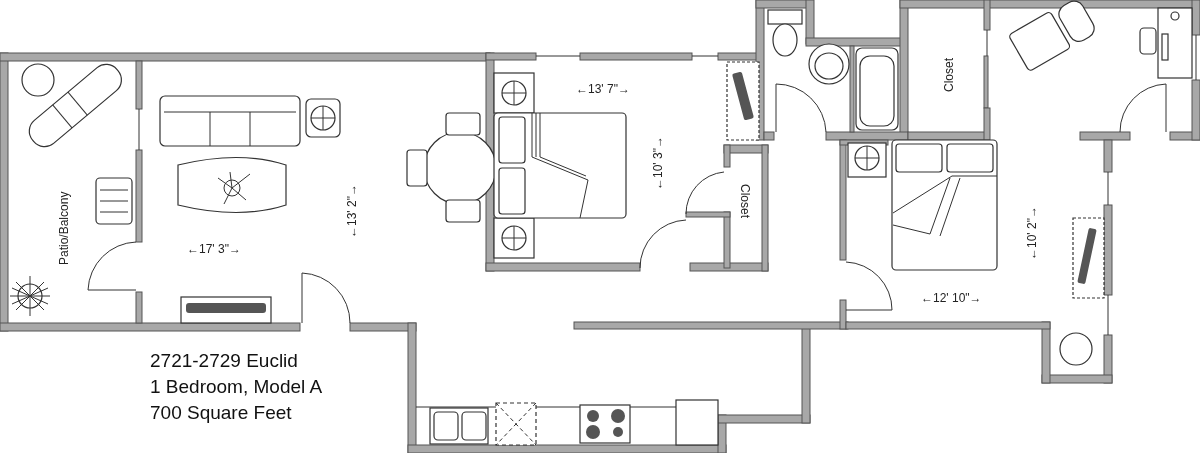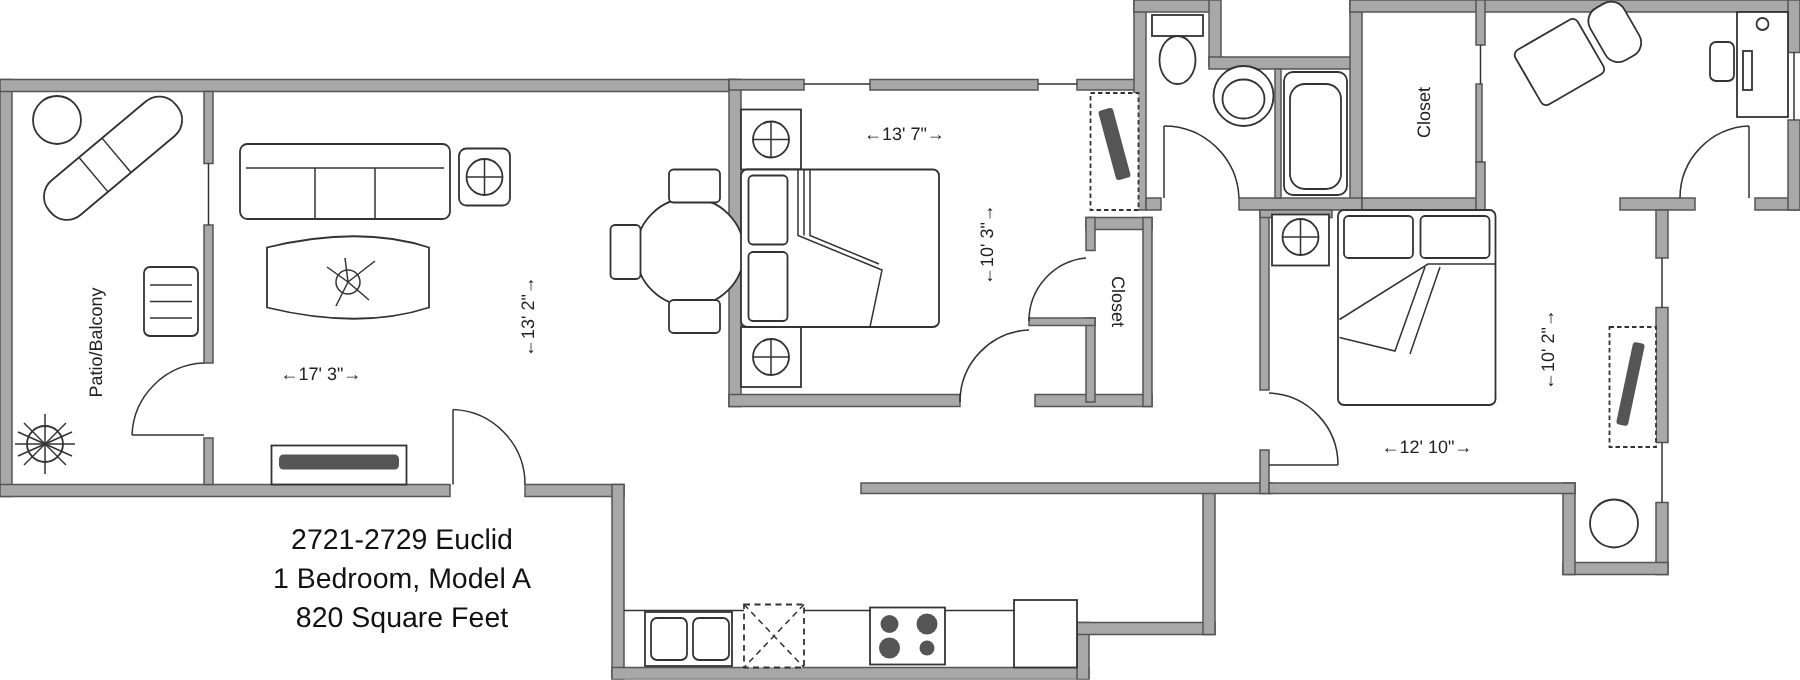--- a/index.html
+++ b/index.html
@@ -3,21 +3,21 @@
 <meta charset="utf-8">
 <style>
   html, body { margin: 0; padding: 0; background: #ffffff; }
   body { width: 1200px; height: 453px; overflow: hidden; position: relative; font-family: "Liberation Sans", sans-serif; }
   #plan { position: absolute; left: 0; top: 0; }
   .wall { fill: #a8a8a8; stroke: #555; stroke-width: 1; }
   .furn { fill: #fff; stroke: #333; stroke-width: 1.2; }
   .thin { fill: none; stroke: #333; stroke-width: 1; }
   .door { fill: none; stroke: #333; stroke-width: 1; }
   .lbl { font-family: "Liberation Sans", sans-serif; font-size: 12px; fill: #222; }
-  .caption { position: absolute; left: 150px; top: 348px; width: 236px; text-align: center; font-size: 19px; line-height: 26px; color: #111; }
+  .caption { position: absolute; left: 150px; top: 348px; width: 236px; font-size: 19px; line-height: 26px; color: #111; }
   .caption div { white-space: nowrap; }
   .dim { font-family: "Liberation Sans", sans-serif; font-size: 12px; fill: #222; }
 </style>
 </head>
 <body>
 
 <svg id="plan" width="1200" height="453" viewBox="0 0 1200 453" xmlns="http://www.w3.org/2000/svg">
 
   <g>
 
@@ -234,14 +234,14 @@
     <text class="lbl" transform="translate(741 184) rotate(90)">Closet</text>
     <text class="lbl" transform="translate(953 92) rotate(-90)">Closet</text>
     <text class="dim" x="921" y="302">←12' 10"→</text>
     <text class="dim" transform="translate(1036 260) rotate(-90)">←10' 2"→</text>
   </g>
 </svg>
 
 <div class="caption">
   <div>2721-2729 Euclid</div>
   <div>1 Bedroom, Model A</div>
-  <div>820 Square Feet</div>
+  <div>700 Square Feet</div>
 </div>
 
 </body></html>

